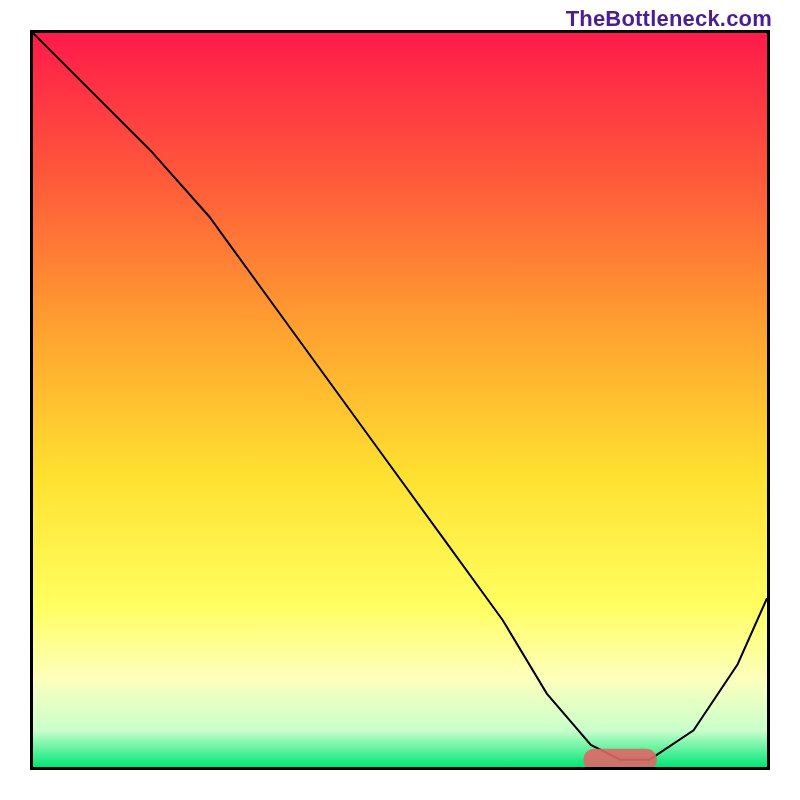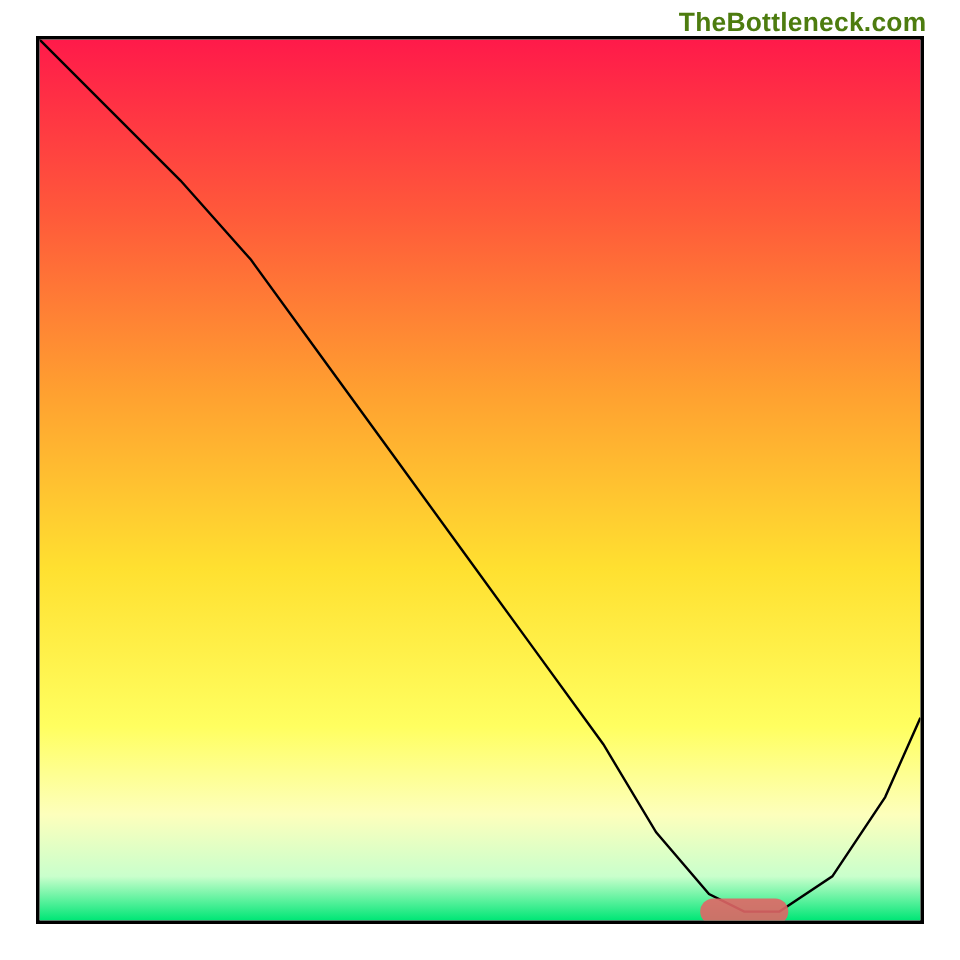--- a/index.html
+++ b/index.html
@@ -32,21 +32,21 @@
     top: 0;
     width: 100%;
     height: 100%;
   }
   .watermark {
     position: absolute;
     top: 6px;
     right: 28px;
     font-size: 22px;
     font-weight: 600;
-    color: #4d7c0f;
+    color: #4c1d95;
     letter-spacing: 0.2px;
   }
 </style>
 </head>
 <body>
 
 <div class="stage">
 
   <div class="watermark">TheBottleneck.com</div>
 

